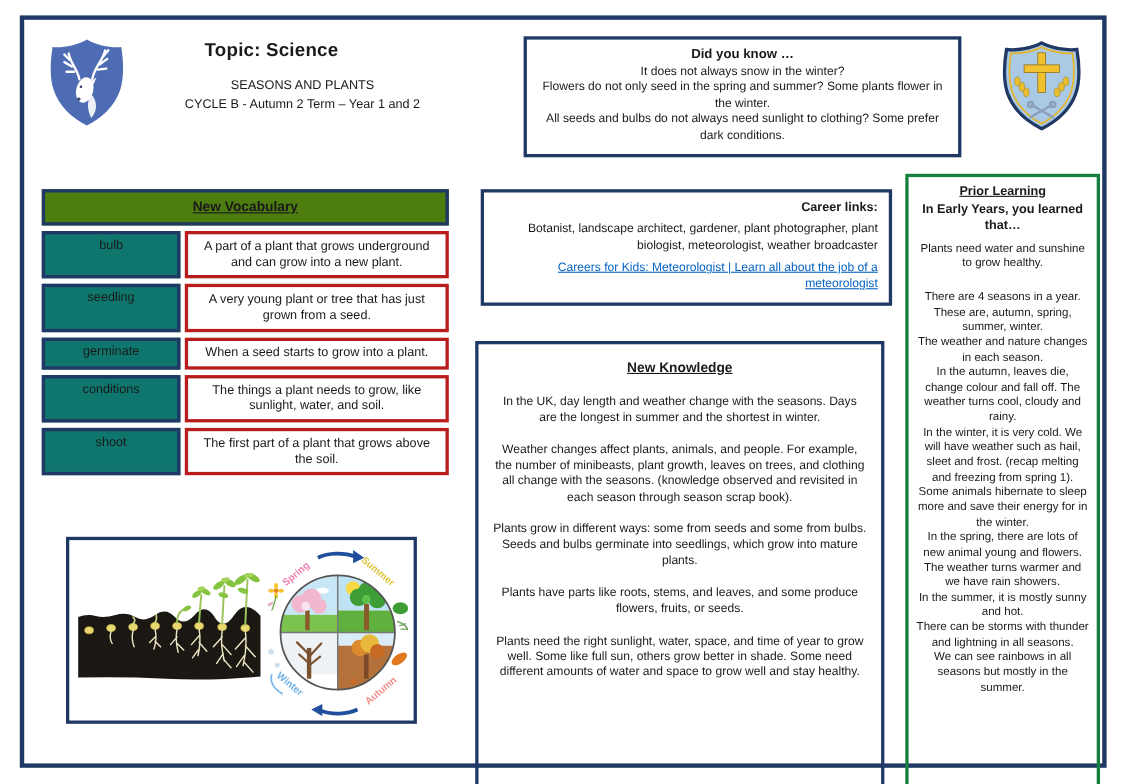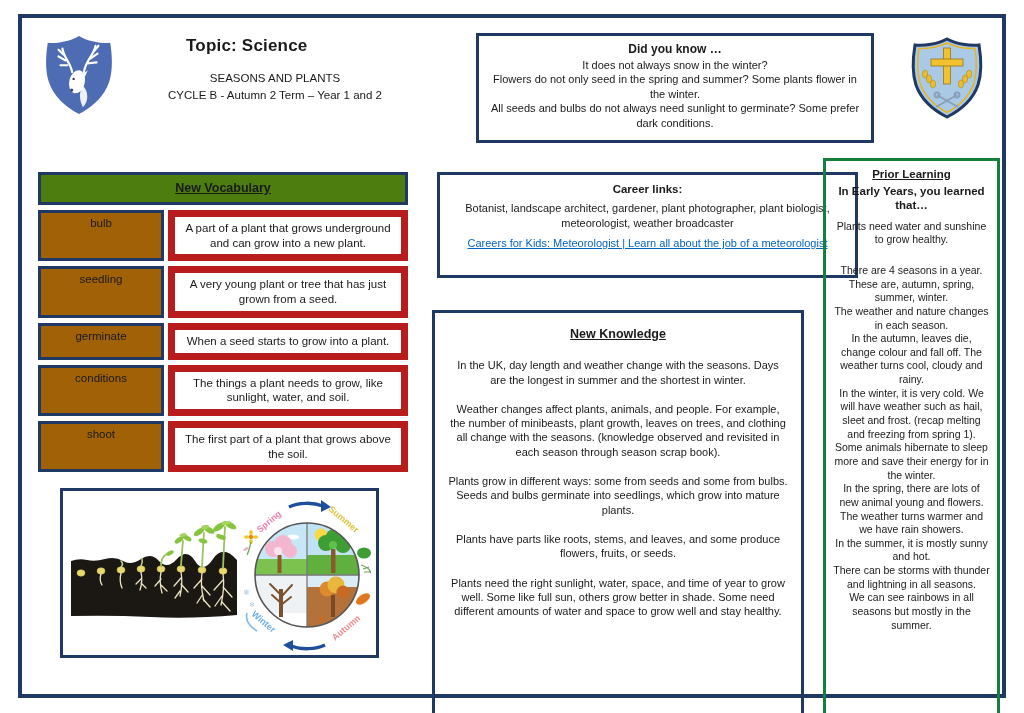--- a/index.html
+++ b/index.html
@@ -16,28 +16,28 @@
   
   .didyouknow { left:476px; top:33px; width:398px; min-height:110px; border:3px solid #1f3864;
     padding:6px 10px 8px; text-align:center; font-size:11px; line-height:1.32; }
   .didyouknow .byk-title { font-weight:bold; font-size:12px; }
 
   
   .vocab { left:38px; top:172px; width:370px; }
   .vocab-header { border:3px solid #1f3864; background:#4d7c0f; text-align:center;
     font-weight:bold; font-size:12.5px; padding:6px 0 7px; text-decoration:underline; }
   .vocab-row { display:flex; margin-top:5px; align-items:stretch; }
-  .vocab-term { width:126px; border:3px solid #1f3864; background:#a16207; text-align:center;
+  .vocab-term { width:126px; border:3px solid #1f3864; background:#0f766e; text-align:center;
     font-size:11.5px; padding:4px 2px; }
-  .vocab-def { flex:1; margin-left:4px; border:7px solid #b91c1c; background:#fff; text-align:center;
+  .vocab-def { flex:1; margin-left:4px; border:3px solid #b91c1c; background:#fff; text-align:center;
     font-size:11.5px; line-height:1.28; padding:4px 6px; }
 
   
-  .career { left:437px; top:172px; width:421px; min-height:106px; border:3px solid #1f3864;
-    text-align:center; font-size:11px; line-height:1.32; padding:7px 10px; }
+  .career { left:437px; top:172px; width:374px; min-height:106px; border:3px solid #1f3864;
+    text-align:right; font-size:11px; line-height:1.32; padding:7px 10px; }
   .career .career-title { font-weight:bold; font-size:11.5px; margin-bottom:4px; }
   .career a { color:#0563c1; text-decoration:underline; display:block; margin-top:6px; line-height:1.3; }
 
   
   .knowledge { left:432px; top:310px; width:372px; height:456px; border:3px solid #1f3864;
     text-align:center; font-size:11px; line-height:1.3; padding:10px 13px; }
   .knowledge .nk-title { font-weight:bold; font-size:12.5px; text-decoration:underline; margin:3px 0 16px; }
   .knowledge p { margin-bottom:15px; }
 
   
@@ -82,21 +82,21 @@
 <div class="abs page-title">Topic: Science</div>
 <div class="abs subtitle">
   <div>SEASONS AND PLANTS</div>
   <div>CYCLE B - Autumn 2 Term – Year 1 and 2</div>
 </div>
 
 <div class="abs didyouknow">
   <div class="byk-title">Did you know …</div>
   <div>It does not always snow in the winter?</div>
   <div>Flowers do not only seed in the spring and summer? Some plants flower in the winter.</div>
-  <div>All seeds and bulbs do not always need sunlight to germinate? Some prefer dark conditions.</div>
+  <div>All seeds and bulbs do not always need sunlight to clothing? Some prefer dark conditions.</div>
 </div>
 
 <div class="abs" style="left:906px; top:36px; width:82px; height:84px;">
   <svg width="82" height="84" viewBox="0 0 82 84">
     <path d="M41,3 C32,8 18,10 9,9 C7,21 6,37 10,49 C15,63 27,74 41,81 C55,74 67,63 72,49 C76,37 75,21 73,9 C64,10 50,8 41,3 Z" fill="#a9c9e5" stroke="#1f3864" stroke-width="3"></path>
     <path d="M41,7 C33,11 21,13 13,12.5 C11.5,22 11,36 14,47 C18.5,60 29,70 41,76.5 C53,70 63.5,60 68,47 C71,36 70.5,22 69,12.5 C61,13 49,11 41,7 Z" fill="none" stroke="#e6b422" stroke-width="1.5"></path>
     <rect x="37.5" y="12" width="7" height="36" fill="#f2c12e" stroke="#8a6d1a" stroke-width=".7"></rect>
     <rect x="25" y="23" width="32" height="7" fill="#f2c12e" stroke="#8a6d1a" stroke-width=".7"></rect>
     <g fill="#e8bd30" stroke="#a5841f" stroke-width=".5">
       <ellipse cx="19" cy="38" rx="2.6" ry="4"></ellipse>

